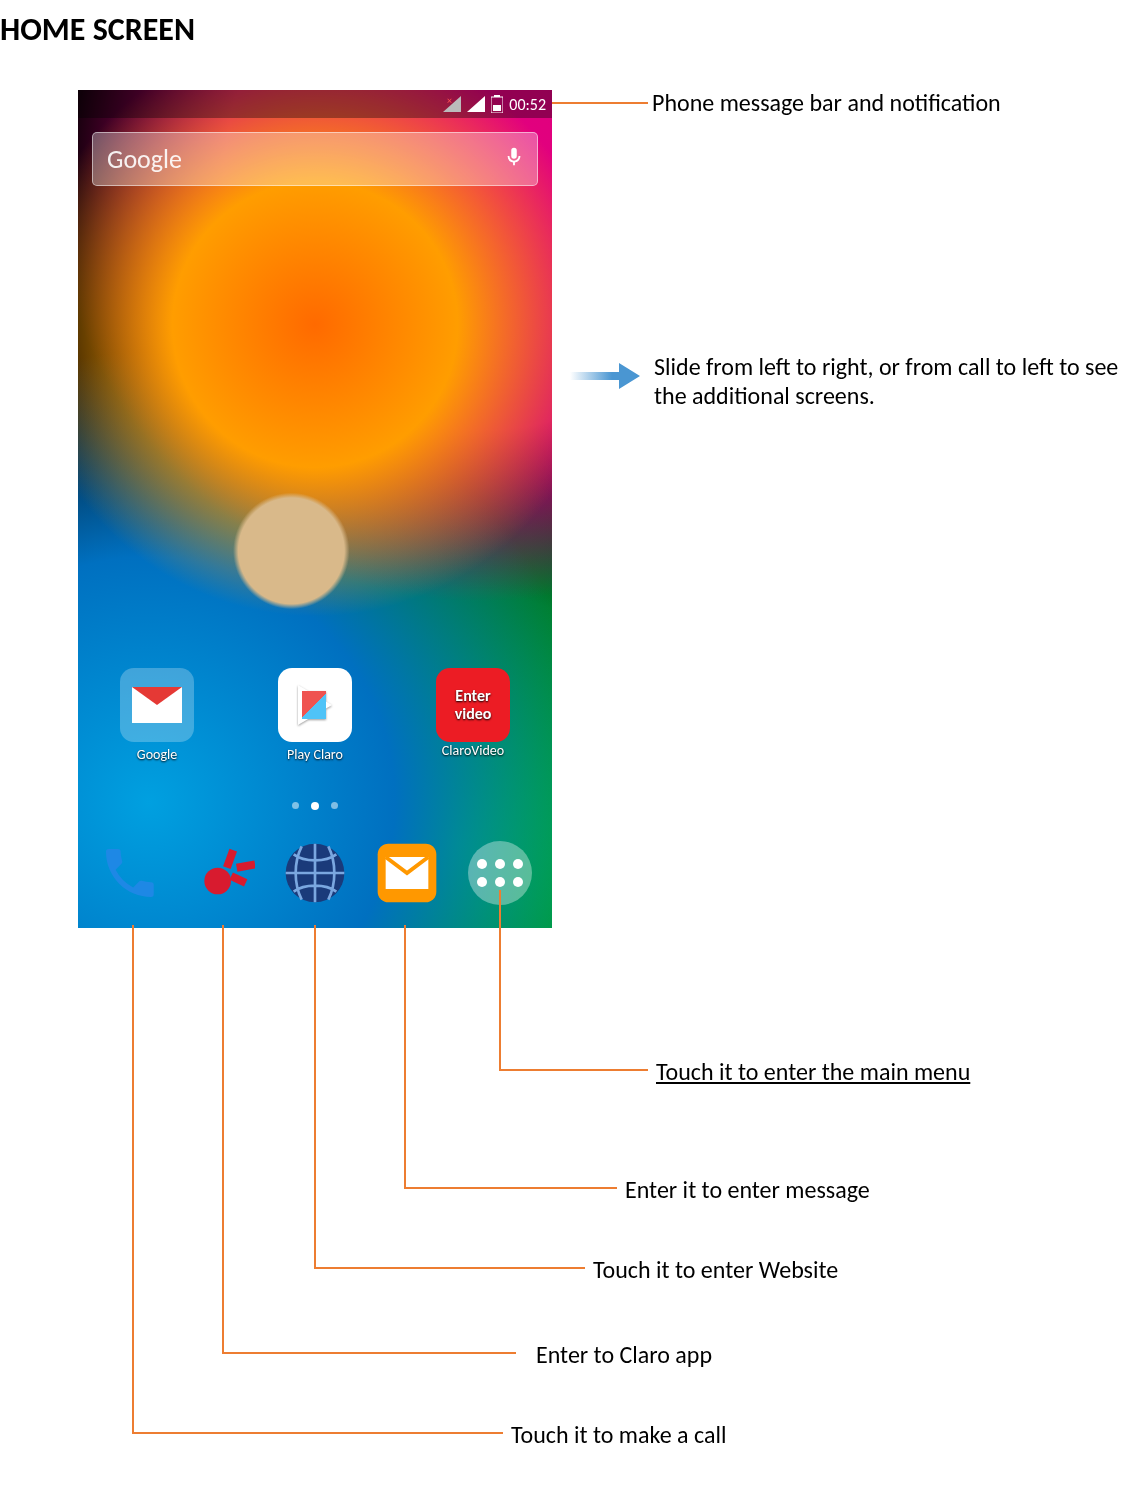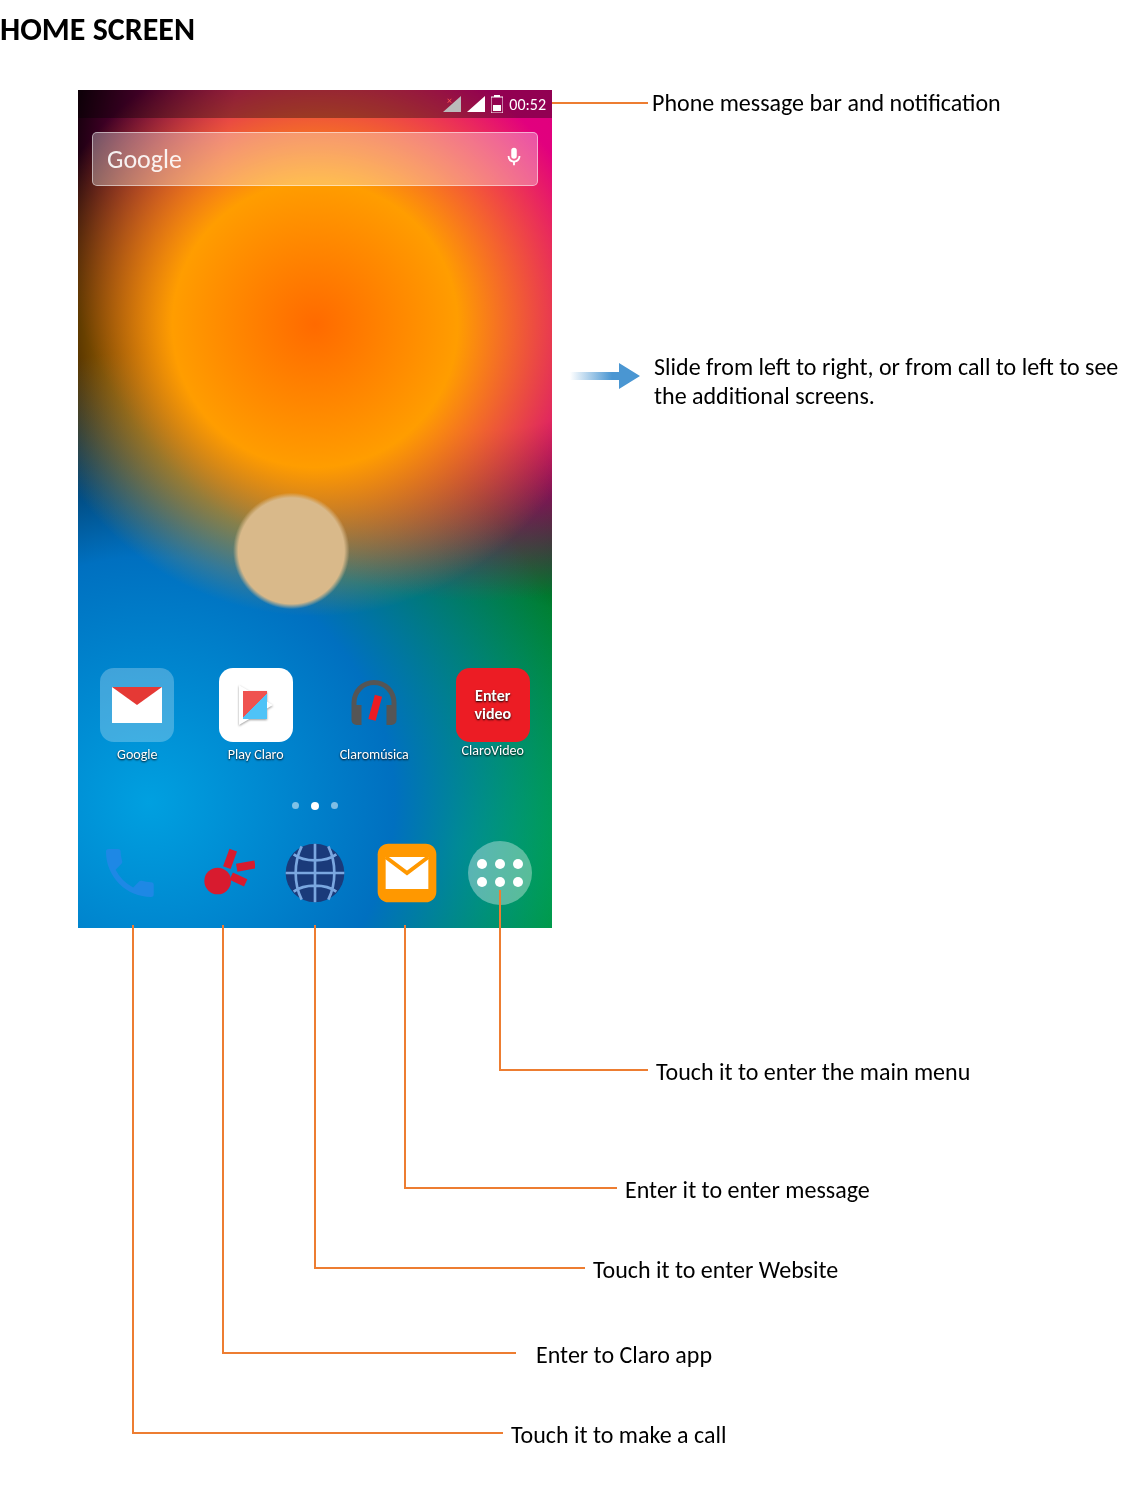--- a/index.html
+++ b/index.html
@@ -163,29 +163,20 @@
         </div>
       <span>Google</span>
     </div>
     <div class="app">
       <div class="icon-wrap" style="background:#fff;">
           <div class="play"></div>
         </div>
       <span>Play Claro</span>
     </div>
     <div class="app">
-      <div class="icon-wrap headphone">
-        <svg viewBox="0 0 24 24">
-            <path fill="#555" d="M12 2a9 9 0 0 0-9 9v7a2 2 0 0 0 2 2h2v-8H5v-1a7 7 0 1 1 14 0v1h-2v8h2a2 2 0 0 0 2-2v-7a9 9 0 0 0-9-9z"></path>
-            <rect x="11" y="8" width="3" height="10" fill="#ec1c24" transform="rotate(15 12 13)"></rect>
-          </svg>
-      </div>
-      <span>Claromúsica</span>
-    </div>
-    <div class="app">
       <div class="claro-box">Enter video</div>
       <span>ClaroVideo</span>
     </div>
   </div>
 
   <div class="page-dots">
     <span></span>
       <span class="active"></span>
       <span></span>
   </div>
@@ -236,21 +227,21 @@
 <div class="callout-label" style="left:652px; top:88px;">Phone message bar and notification</div>
 
 <div class="arrow" style="left:570px; top:363px;">
     <div></div>
   </div>
 <div class="callout-label" style="left:654px; top:352px; width:480px;">Slide from left to right, or from call to left to see the additional screens.</div>
 
 <svg class="connector" style="left:500px; top:890px;" width="160" height="190">
   <polyline points="0,0 0,180 148,180" fill="none" stroke="#ed7d31" stroke-width="2"></polyline>
 </svg>
-<div class="callout-label" style="left:656px; top:1057px;">Touch it to enter the main menu</div>
+<div class="callout-label" style="left:656px; top:1057px;text-decoration:underline;">Touch it to enter the main menu</div>
 
 <svg class="connector" style="left:405px; top:925px;" width="220" height="275">
   <polyline points="0,0 0,263 212,263" fill="none" stroke="#ed7d31" stroke-width="2"></polyline>
 </svg>
 <div class="callout-label" style="left:625px; top:1175px;">Enter it to enter message</div>
 
 <svg class="connector" style="left:315px; top:925px;" width="280" height="355">
   <polyline points="0,0 0,343 270,343" fill="none" stroke="#ed7d31" stroke-width="2"></polyline>
 </svg>
 <div class="callout-label" style="left:593px; top:1255px;">Touch it to enter Website</div>

